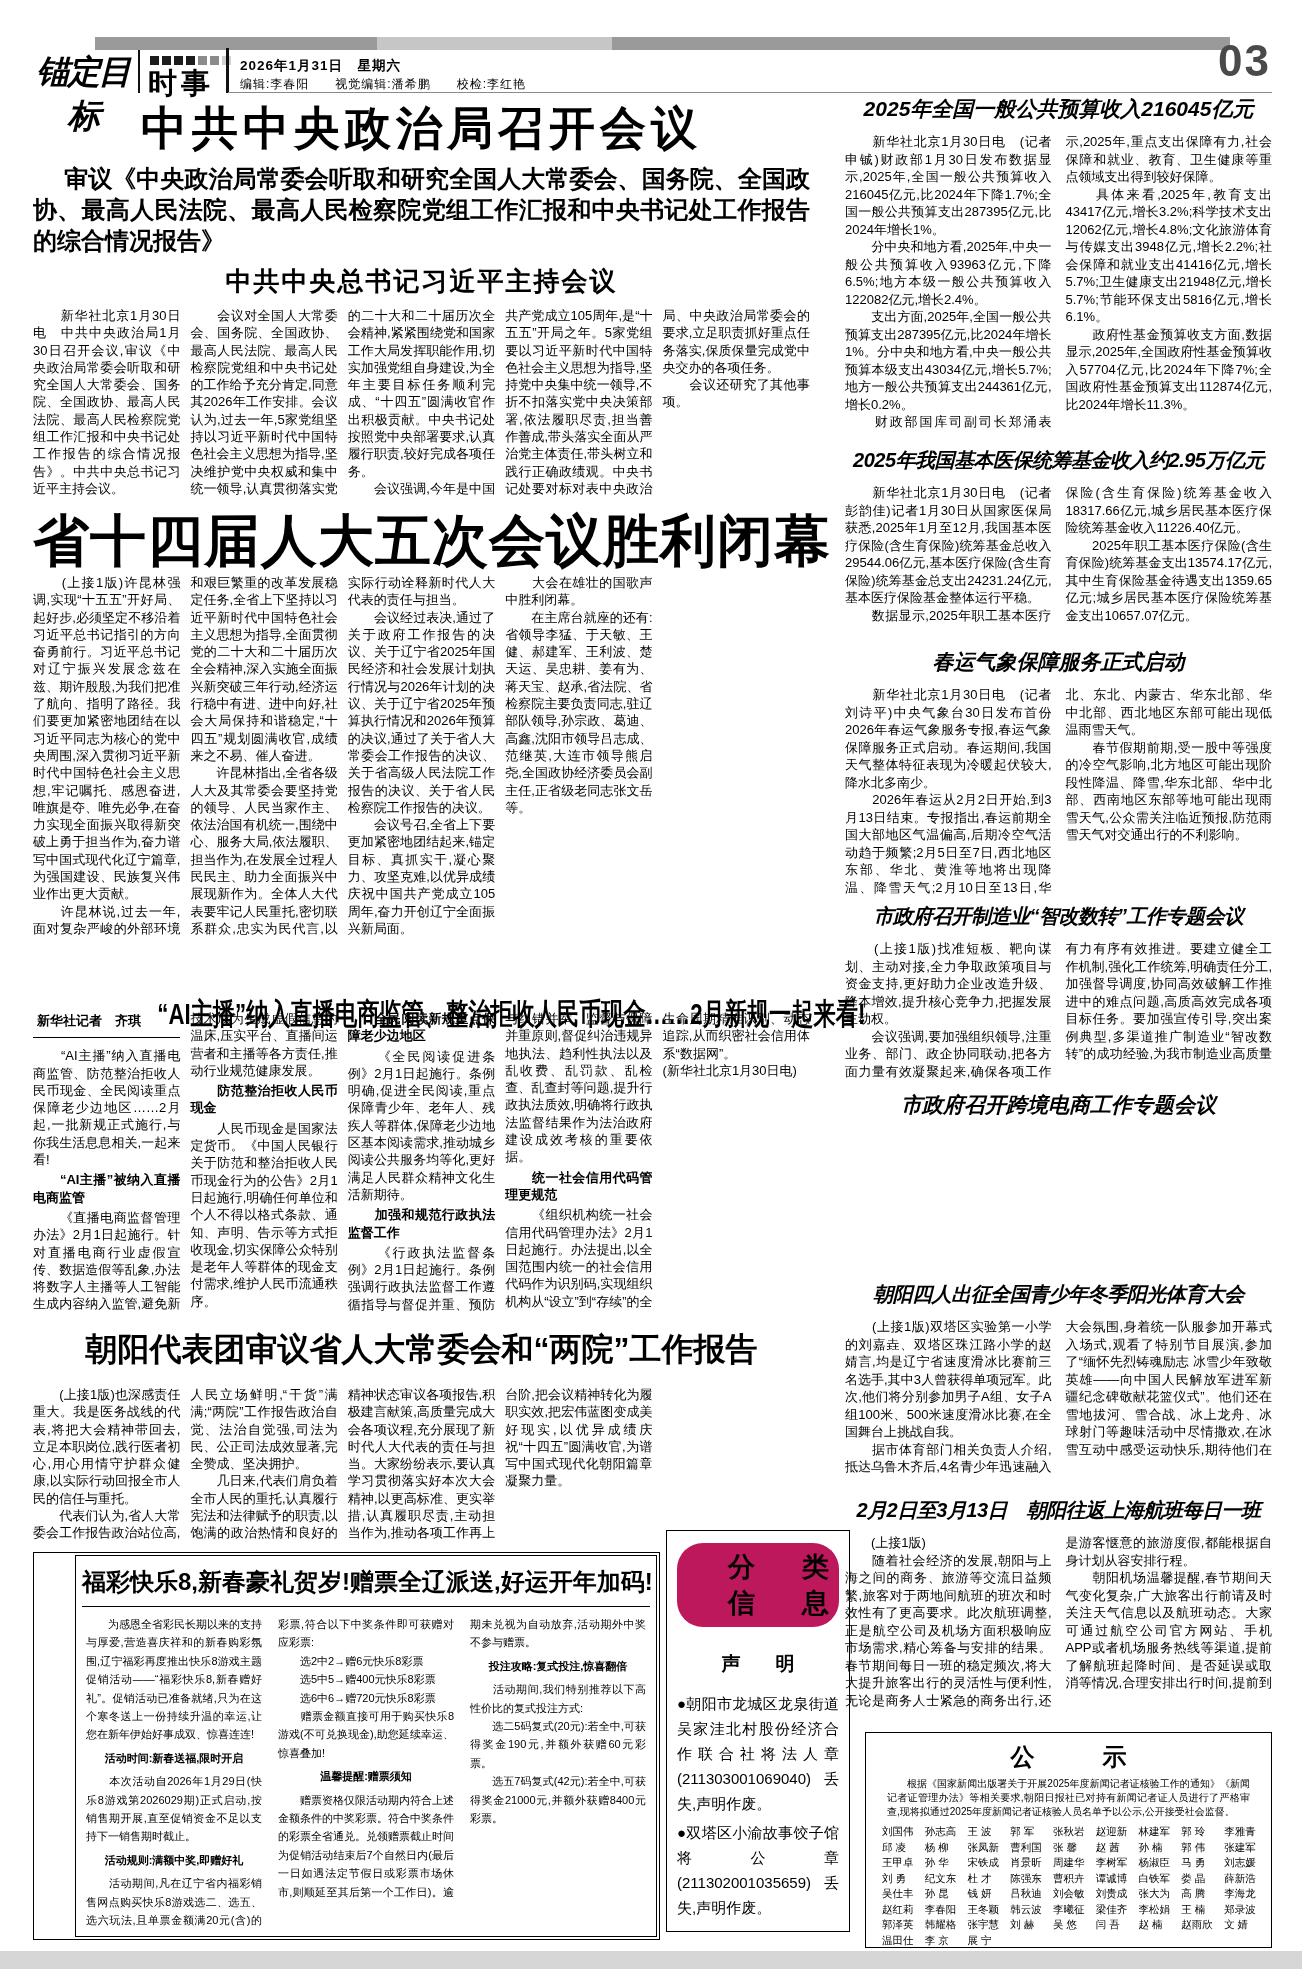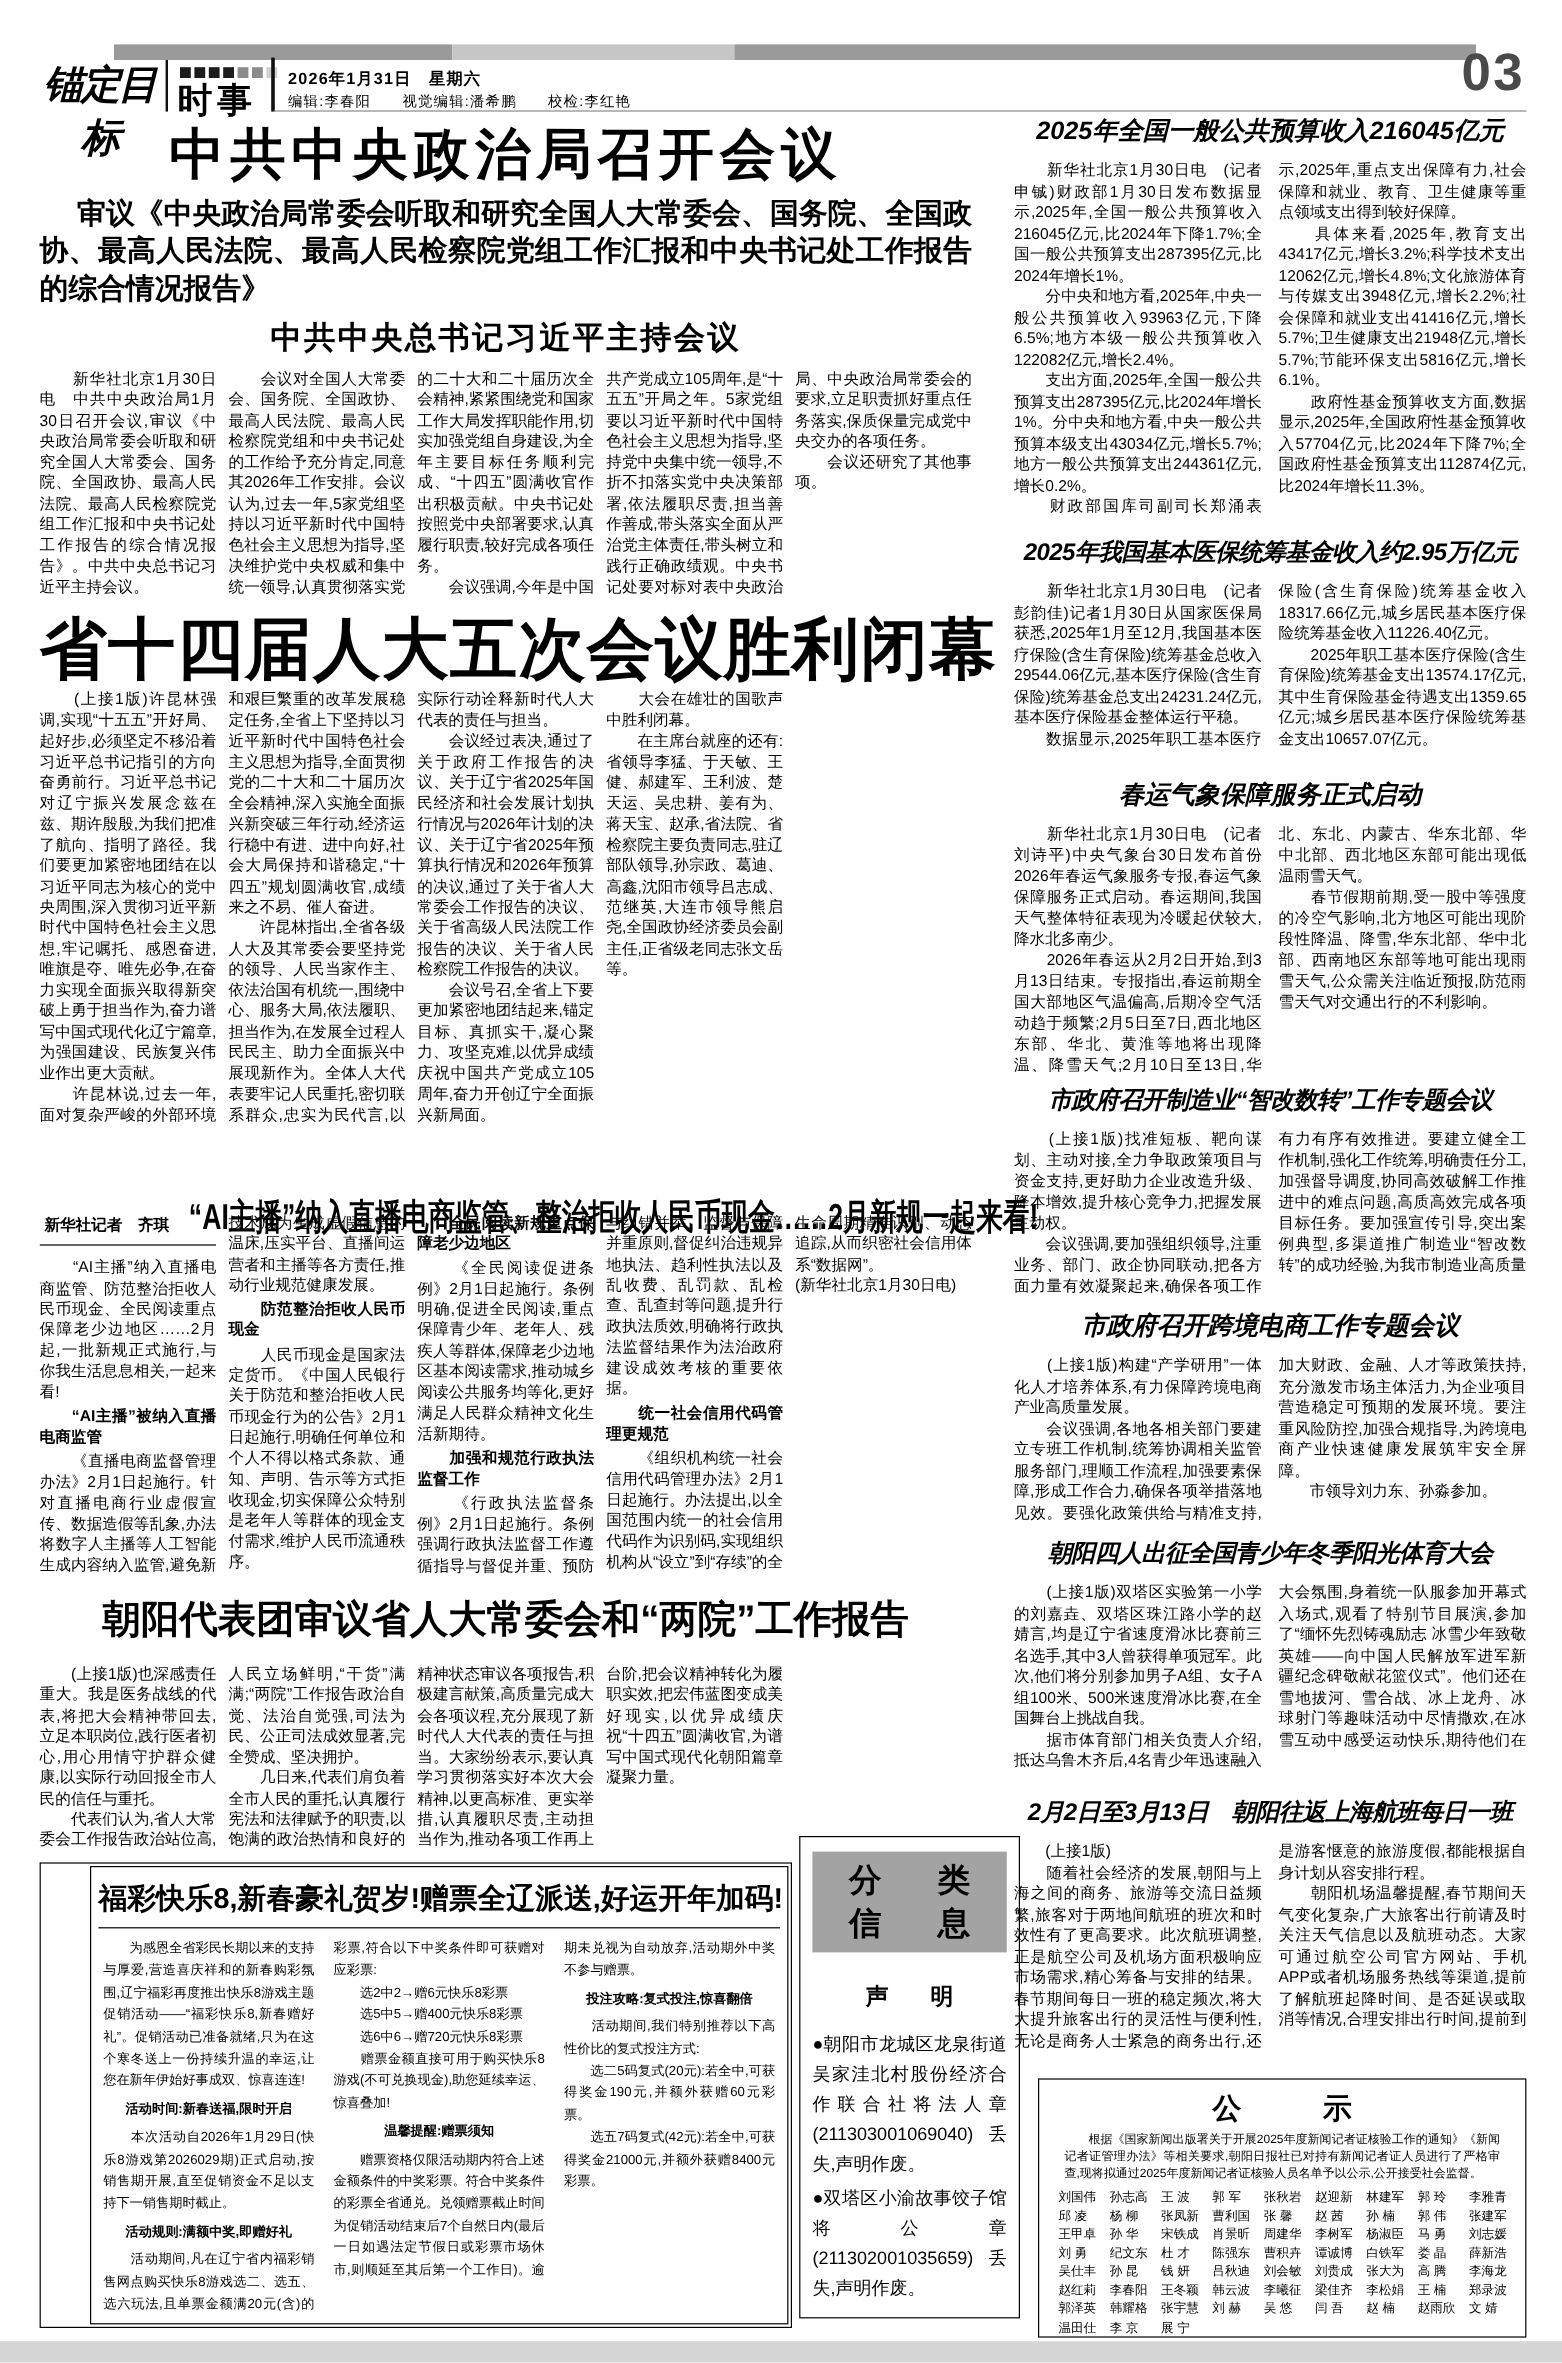--- a/index.html
+++ b/index.html
@@ -51,22 +51,22 @@
   .ad-box{left:33px;top:1552px;width:625px;height:386px;border:1px solid #000;}
   .ad-inner{position:absolute;inset:2px;border:1px solid #000;padding:6px 10px;box-sizing:border-box;margin-left:39px;}
   .ad-head{font-size:24px;font-weight:bold;text-align:center;white-space:nowrap;letter-spacing:0;
            border-bottom:1px solid #000;padding:4px 0 8px;margin:0 -4px;}
   .ad-body{margin-top:8px;height:322px;column-count:3;column-gap:16px;column-fill:auto;overflow:hidden;
            font-size:11px;line-height:18.4px;text-align:justify;}
   .ad-body p{margin:0;}
   .ad-body p.sub{text-align:center;font-weight:bold;margin:5px 0;}
   
   .cls-box{left:666px;top:1530px;width:184px;height:402px;border:1px solid #000;box-sizing:border-box;padding:12px 10px;}
-  .cls-title{background:#a3a3a3;text-align:center;font-size:27px;font-weight:bold;line-height:36px;
-             letter-spacing:10px;padding:6px 0 6px 10px;}
+  .cls-title{background:#be185d;text-align:right;font-size:27px;font-weight:bold;line-height:36px;
+             letter-spacing:10px;padding:6px 0 6px 10px;border-radius:26px;}
   .cls-notice{text-align:center;font-size:19px;font-weight:bold;letter-spacing:8px;margin:24px 0 14px;padding-left:8px;}
   .cls-items{font-size:15px;line-height:25px;text-align:justify;}
   .cls-items p{margin:0 0 4px;}
   
   .gs-box{left:865px;top:1732px;width:407px;height:216px;border:1px solid #000;box-sizing:border-box;padding:6px 10px;}
   .gs-title{text-align:center;font-size:24px;font-weight:bold;letter-spacing:22px;padding-left:22px;margin:2px 0 4px;}
   .gs-intro{font-size:10px;line-height:14px;text-align:justify;text-indent:2em;margin:0 11px 5px;}
   .gs-names{display:flex;flex-wrap:wrap;font-size:10.5px;line-height:15.5px;}
   .gs-names span{width:11.11%;white-space:nowrap;padding-left:6px;box-sizing:border-box;}
   .gs-hotline{text-align:right;font-size:10.5px;margin-top:3px;}
@@ -162,23 +162,20 @@
 　　春节假期前期,受一股中等强度的冷空气影响,北方地区可能出现阶段性降温、降雪,华东北部、华中北部、西南地区东部等地可能出现雨雪天气,公众需关注临近预报,防范雨雪天气对交通出行的不利影响。</div>
   </div>
   <div class="r-art" style="top:903px;">
     <h2 class="r-head tight">市政府召开制造业“智改数转”工作专题会议</h2>
     <div class="r-body" style="height:150px;">　　(上接1版)找准短板、靶向谋划、主动对接,全力争取政策项目与资金支持,更好助力企业改造升级、降本增效,提升核心竞争力,把握发展主动权。
 　　会议强调,要加强组织领导,注重业务、部门、政企协同联动,把各方面力量有效凝聚起来,确保各项工作有力有序有效推进。要建立健全工作机制,强化工作统筹,明确责任分工,加强督导调度,协同高效破解工作推进中的难点问题,高质高效完成各项目标任务。要加强宣传引导,突出案例典型,多渠道推广制造业“智改数转”的成功经验,为我市制造业高质量发展营造良好氛围。
 　　副市长高宇恒参加。</div>
   </div>
   <div class="r-art" style="top:1091px;">
     <h2 class="r-head">市政府召开跨境电商工作专题会议</h2>
-    <div class="r-body" style="height:152px;">　　(上接1版)构建“产学研用”一体化人才培养体系,有力保障跨境电商产业高质量发展。
-　　会议强调,各地各相关部门要建立专班工作机制,统筹协调相关监管服务部门,理顺工作流程,加强要素保障,形成工作合力,确保各项举措落地见效。要强化政策供给与精准支持,加大财政、金融、人才等政策扶持,充分激发市场主体活力,为企业项目营造稳定可预期的发展环境。要注重风险防控,加强合规指导,为跨境电商产业快速健康发展筑牢安全屏障。
-　　市领导刘力东、孙淼参加。</div>
   </div>
   <div class="r-art" style="top:1281px;">
     <h2 class="r-head tight">朝阳四人出征全国青少年冬季阳光体育大会</h2>
     <div class="r-body" style="height:170px;">　　(上接1版)双塔区实验第一小学的刘嘉垚、双塔区珠江路小学的赵婧言,均是辽宁省速度滑冰比赛前三名选手,其中3人曾获得单项冠军。此次,他们将分别参加男子A组、女子A组100米、500米速度滑冰比赛,在全国舞台上挑战自我。
 　　据市体育部门相关负责人介绍,抵达乌鲁木齐后,4名青少年迅速融入大会氛围,身着统一队服参加开幕式入场式,观看了特别节目展演,参加了“缅怀先烈铸魂励志 冰雪少年致敬英雄——向中国人民解放军进军新疆纪念碑敬献花篮仪式”。他们还在雪地拔河、雪合战、冰上龙舟、冰球射门等趣味活动中尽情撒欢,在冰雪互动中感受运动快乐,期待他们在比赛中赛出风格、赛出水平,在全国赛场绽放光彩。</div>
   </div>
   <div class="r-art" style="top:1497px;">
     <h2 class="r-head tight">2月2日至3月13日　朝阳往返上海航班每日一班</h2>
     <div class="r-body" style="height:178px;">　　(上接1版)
 　　随着社会经济的发展,朝阳与上海之间的商务、旅游等交流日益频繁,旅客对于两地间航班的班次和时效性有了更高要求。此次航班调整,正是航空公司及机场方面积极响应市场需求,精心筹备与安排的结果。春节期间每日一班的稳定频次,将大大提升旅客出行的灵活性与便利性,无论是商务人士紧急的商务出行,还是游客惬意的旅游度假,都能根据自身计划从容安排行程。

